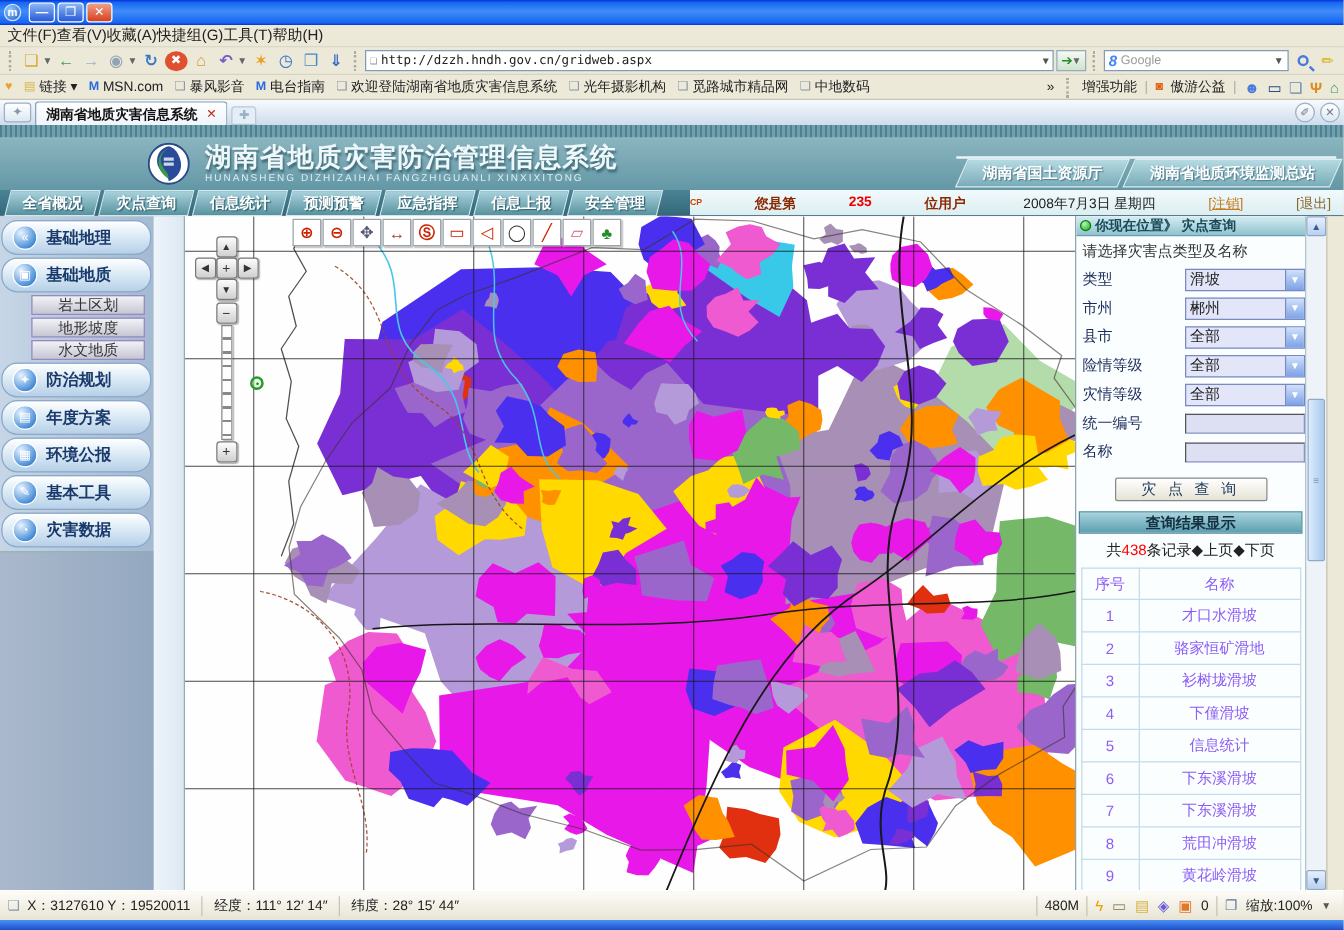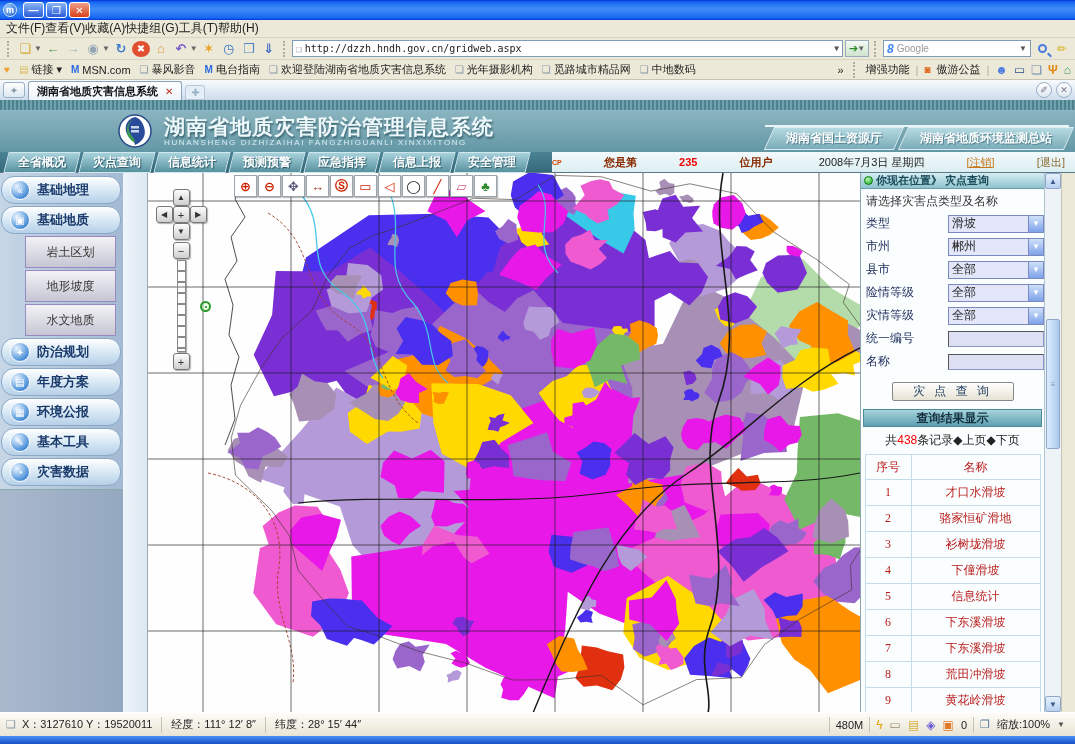--- a/index.html
+++ b/index.html
@@ -80,21 +80,21 @@
   
   .main { height:540px; display:flex; border-top:1px solid #5a7a8a; }
 
   
   .sidebar { width:123px; background:linear-gradient(90deg,#c6d6e6,#a4bad2); display:flex; flex-direction:column; padding-top:2px; }
   .side-btn { height:28px; margin:1px 2px 1px 1px; border:1px solid #8aa8c8; border-radius:13px;
     background:linear-gradient(180deg,#ffffff,#dcebf6 45%,#b6d0e8); display:flex; align-items:center; gap:7px; padding-left:8px; }
   .side-ico { width:20px; height:20px; border-radius:50%; background:radial-gradient(circle at 32% 30%,#eaf4ff,#4a90d9 70%,#2a60a9); border:1px solid #fff;
     color:#fff; font-size:10px; display:flex; align-items:center; justify-content:center; flex:none; }
   .side-label { font-weight:bold; color:#1a3a6b; font-size:13px; }
-  .side-sub { height:32px; margin:1px 7px 1px 25px; background:linear-gradient(180deg,#f2f2f6,#c6c6d4); border:1px solid #9a88c0;
+  .side-sub { height:16px; margin:1px 7px 1px 25px; background:linear-gradient(180deg,#f2f2f6,#c6c6d4); border:1px solid #9a88c0;
     display:flex; align-items:center; justify-content:center; color:#333; font-size:12px; }
   .side-fill { flex:1; margin-top:2px; background:linear-gradient(90deg,#aab8cc,#93a8c0); border-top:1px solid #8aa; }
 
   
   .gutter { width:25px; background:linear-gradient(90deg,#eef4fa,#dce8f2); border-right:1px solid #98a8b4; }
 
   
   .maparea { width:712px; position:relative; background:#fff; overflow:hidden; }
   .maparea svg { position:absolute; left:0; top:0; }
   .map-toolbar { position:absolute; left:86px; top:2px; display:flex; gap:1px; z-index:5; }
@@ -122,21 +122,21 @@
   .sel-arrow { width:15px; height:100%; background:linear-gradient(#cfe0fa,#7da2e8); border-left:1px solid #7a8ac0; color:#fff; font-size:8px;
     display:flex; align-items:center; justify-content:center; }
   .inp { width:96px; height:16px; border:1px solid #8a96c8; border-top-color:#555; border-left-color:#555; background:#dde0f2; }
   .qp-btn { margin:9px auto 6px; width:122px; height:21px; border:1px solid #888; border-radius:2px;
     background:linear-gradient(#ffffff,#e6e2d4); font-size:12px; letter-spacing:3px; color:#1a3a5a; display:flex; align-items:center; justify-content:center; }
   .rp-header { height:18px; margin:2px 2px 0; background:linear-gradient(180deg,#a8d4de,#5d9fb0); border:1px solid #4d8a9a;
     display:flex; align-items:center; justify-content:center; font-weight:bold; font-size:12px; color:#14303e; }
   .pager { text-align:center; font-size:12px; color:#222; padding:5px 0 3px; white-space:nowrap; }
   .pager .cnt { color:#f00; }
   .res-table { width:176px; margin:2px auto 0; border-collapse:collapse; }
-  .res-table th, .res-table td { border:1px solid #c2dcea; font-size:12px; color:#b91c1c; text-align:center; font-weight:normal;font-family:Liberation Serif, serif; }
+  .res-table th, .res-table td { border:1px solid #c2dcea; font-size:12px; color:#8b5cf6; text-align:center; font-weight:normal; }
   .res-table th { height:25px; }
   .res-table td { height:26px; }
   .col-idx { width:46px; }
 
   
   .pscroll { width:17px; background:#eef3f8; border-left:1px solid #b0c4d0; display:flex; flex-direction:column; }
   .ps-btn { height:16px; background:linear-gradient(#e6f0fc,#b8d0f0); border:1px solid #90a8c8; border-radius:2px; color:#3a5a8a; font-size:8px;
     display:flex; align-items:center; justify-content:center; }
   .ps-track { flex:1; position:relative; }
   .ps-thumb { position:absolute; left:1px; right:1px; top:130px; height:130px; background:linear-gradient(90deg,#dcecfc,#aac8ec); border:1px solid #90a8c8; border-radius:2px;
@@ -696,21 +696,21 @@
   </div>
   <div class="rmargin"></div>
 </div>
 
 <div class="statusbar">
   <div class="st-sec">
     <span style="color:#8a98a8;">❏</span>
     <span>X：3127610 Y：19520011</span>
   </div>
   <div class="st-sec">
-      <span>经度：111° 12′ 8″</span>
+      <span>经度：111° 12′ 14″</span>
     </div>
   <div class="st-sec" style="border-right:none;">
       <span>纬度：28° 15′ 44″</span>
     </div>
   <div class="st-fill"></div>
   <div class="st-right">
       <span>480M</span>
     </div>
   <div class="st-right" id="st-icons">
       <span class="st-ico" style="color: rgb(232, 160, 0);">ϟ</span>

